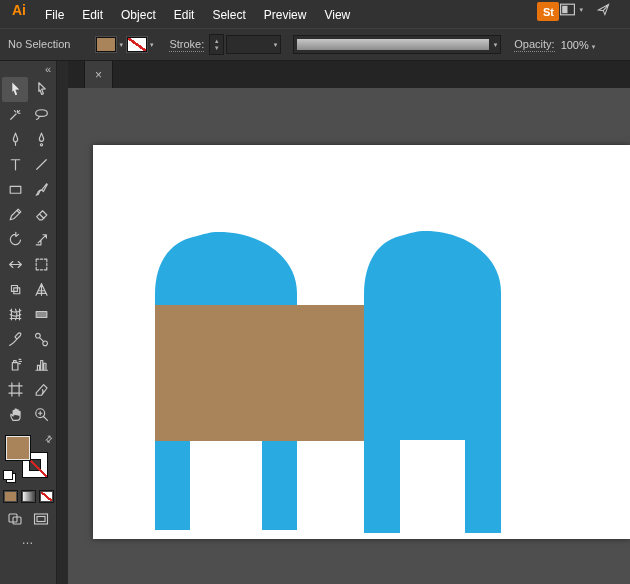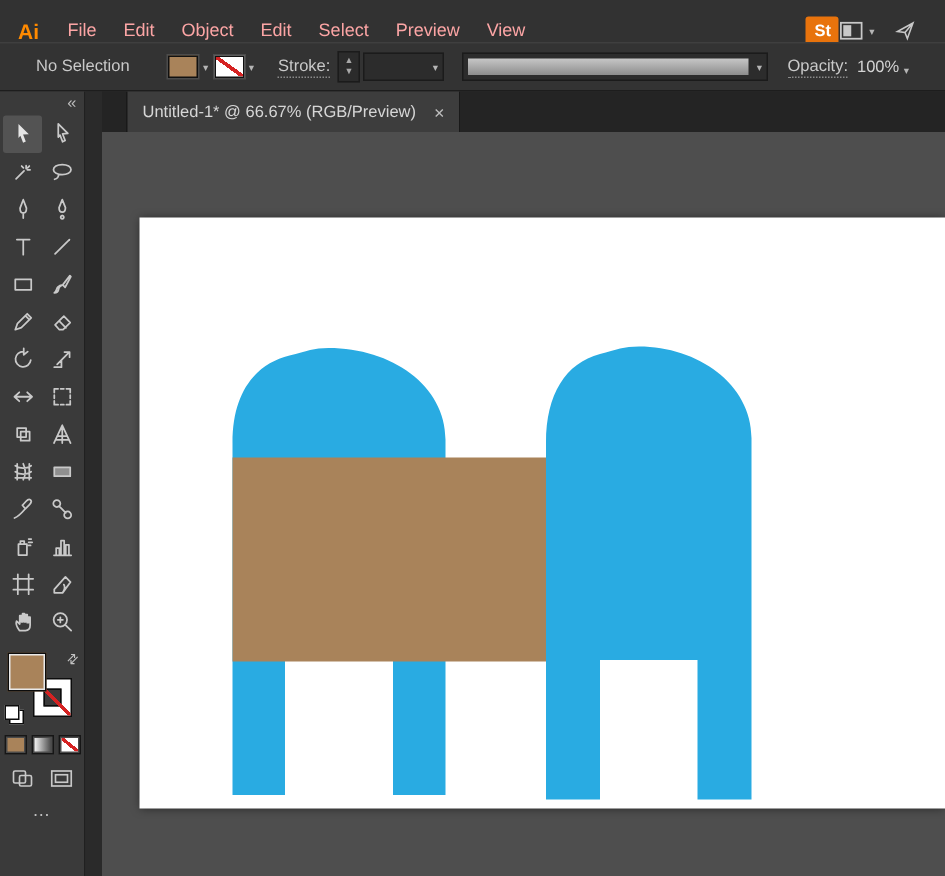--- a/index.html
+++ b/index.html
@@ -2,36 +2,36 @@
 <html><head>
 <meta charset="utf-8">
 <style>
   html,body{margin:0;padding:0;background:#1e1e1e}
   #app{position:relative;width:630px;height:584px;overflow:hidden;background:#333;
        font-family:"Liberation Sans","DejaVu Sans",sans-serif;font-size:11px;color:#cfcfcf;
        -webkit-user-select:none;user-select:none}
 
   
   .menu-bar{position:absolute;top:0;left:0;right:0;height:42px;background:#323232;
-            border-bottom:1px solid #222;display:flex;align-items:center;padding:16px 6px;box-sizing:border-box}
+            border-bottom:1px solid #222;display:flex;align-items:flex-start;padding:2px 6px;box-sizing:border-box}
   .logo{color:#ff8a00;font-weight:bold;font-size:14px;margin:0 10px 0 6px}
-  .menu-item{padding:0 9px;line-height:27px;font-size:12px;color:#fca5a5;cursor:default}
+  .menu-item{padding:0 9px;line-height:27px;font-size:12px;color:#ffffff;cursor:default}
   .menu-spacer{flex:1}
   .stock-badge{width:22px;height:19px;background:#e8730c;color:#fff;font-weight:bold;font-size:11px;
                display:flex;align-items:center;justify-content:center;border-radius:2px;}
   .topicon{display:flex;align-items:center;margin-right:12px}
   .topicon svg{width:17px;height:15px}
   .topicon svg path, .topicon svg rect{stroke:#c8c8c8;fill:none;stroke-width:1.1}
   .topicon svg rect.fill{fill:#c8c8c8;stroke:none}
   .chev{font-size:7px;color:#b5b5b5;margin-left:3px}
 
   
   .control-bar{position:absolute;top:28px;left:0;right:0;height:33px;background:#333;
                border-top:1px solid #3f3f3f;border-bottom:1px solid #1d1d1d;
-               display:flex;align-items:center;padding:0 24px;box-sizing:border-box}
+               display:flex;align-items:center;padding:0 8px;box-sizing:border-box}
   .cb-label{color:#c9c9c9;border-bottom:1px dotted #8a8a8a;padding-bottom:1px;white-space:nowrap}
   .cb-swatch{width:20px;height:15px;border:1px solid #111;box-shadow:0 0 0 1px #4c4c4c;box-sizing:border-box}
   .stroke-none-swatch{background:#fff;position:relative;overflow:hidden}
   .stroke-none-swatch::after{content:"";position:absolute;inset:0;
       background:linear-gradient(to top right,transparent 44%,#d52222 44%,#d52222 56%,transparent 56%)}
   .stepper{width:13px;height:19px;background:#2b2b2b;border:1px solid #1b1b1b;display:flex;flex-direction:column;
            align-items:center;justify-content:center;color:#a8a8a8;font-size:6px;line-height:7px}
   .cb-select{height:19px;background:#2c2c2c;border:1px solid #1b1b1b;display:flex;align-items:center;box-sizing:border-box;padding:0 3px}
   .cb-select .chev{margin-left:auto}
   .profile-preview{flex:1;height:11px;background:linear-gradient(#c6c6c6,#8d8d8d);margin-right:5px}
@@ -149,21 +149,20 @@
 
     <span class="cb-label" style="margin-left:13px">Opacity:</span>
     <span class="opacity-value" style="margin-left:6px">
       <span>100%</span>
       <span class="chev">▾</span>
     </span>
   </div>
 
   <div class="tab-strip">
     <div class="doc-tab">
-      <span>Untitled-1* @ 66.67% (RGB/Preview)</span>
       <span class="tab-close">×</span>
     </div>
   </div>
 
   <div class="dock">
     <div class="toolbar">
       <div class="tb-head">
         <span>«</span>
       </div>
 

